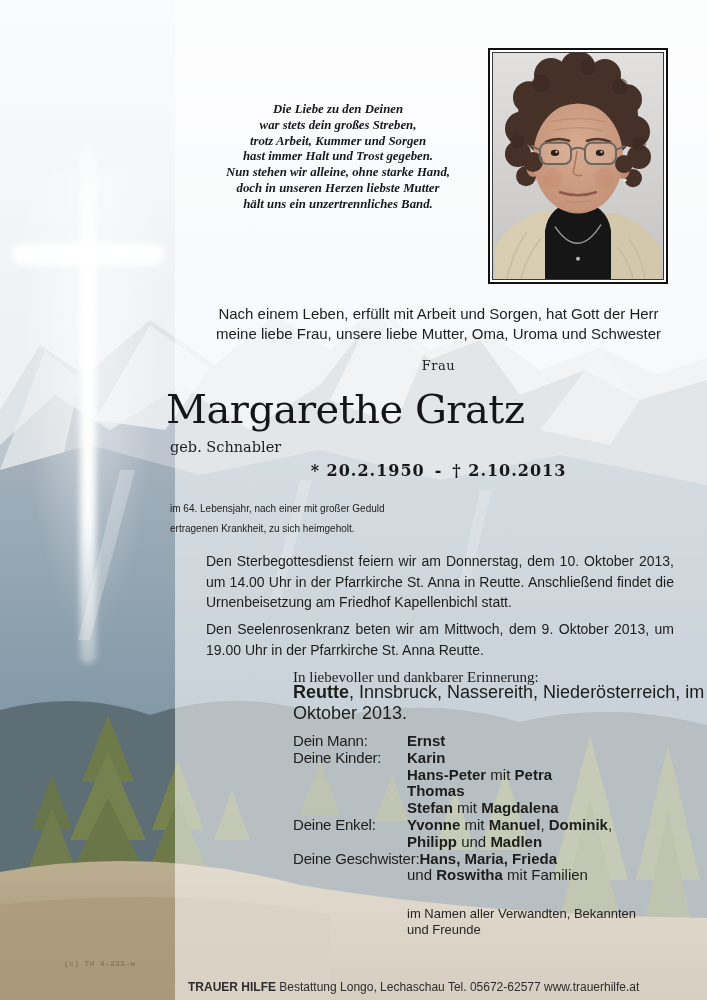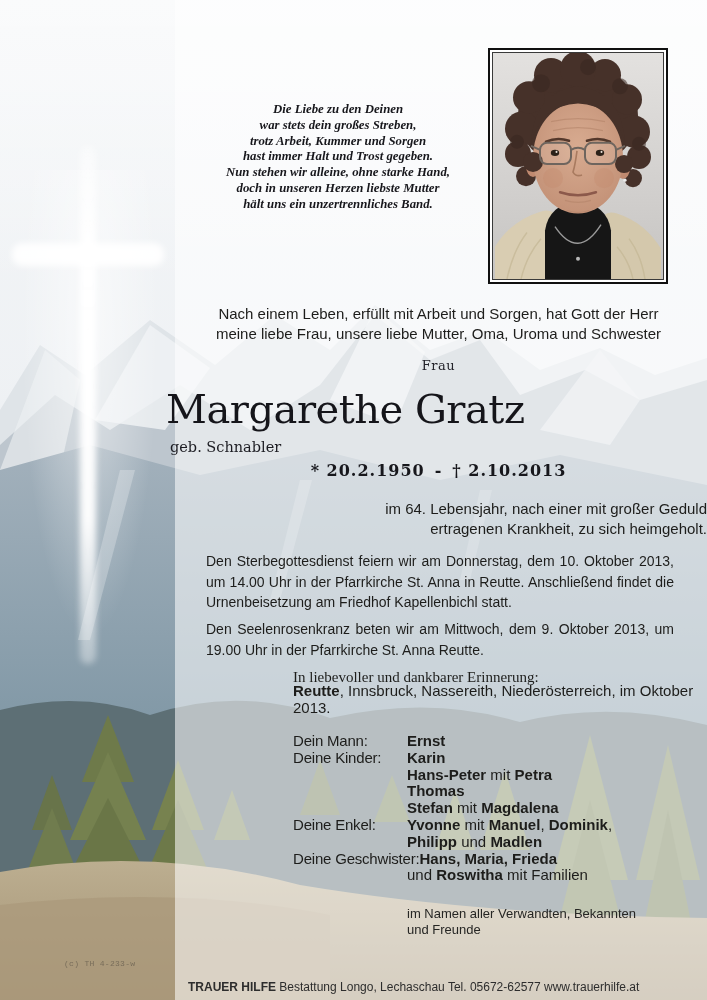--- a/index.html
+++ b/index.html
@@ -29,27 +29,27 @@
   .intro{position:absolute;left:170px;top:304px;width:537px;text-align:center;font-size:15px;line-height:20px;color:#1d1d1b;}
   .salutation{position:absolute;left:170px;top:358px;width:537px;text-align:center;
               font-family:"DejaVu Serif",serif;font-size:13px;letter-spacing:0.5px;color:#23232a;}
   .name{position:absolute;left:166px;top:386px;width:537px;margin:0;
         font-family:"DejaVu Serif",serif;font-weight:500;font-size:40px;letter-spacing:-0.5px;color:#15151a;}
   .maiden{position:absolute;left:170px;top:439px;width:537px;
           font-family:"DejaVu Serif",serif;font-size:14.5px;color:#1c1c22;}
   .dates{position:absolute;left:170px;top:461px;width:537px;text-align:center;
          font-family:"DejaVu Serif",serif;font-weight:700;font-size:16px;letter-spacing:1px;color:#17171c;}
   .dates .sep{margin:0 10px;}
-  .passing{position:absolute;left:170px;top:499px;width:537px;text-align:right;font-size:15px;line-height:20px;color:#1d1d1b;}
+  .passing{position:absolute;left:170px;top:499px;width:537px;text-align:left;font-size:10px;line-height:20px;color:#1d1d1b;}
 
   .para{position:absolute;left:206px;width:468px;margin:0;text-align:justify;font-size:14px;line-height:20.5px;color:#1d1d1b;}
   .p1{top:551px;}
   .p2{top:619px;}
 
-  .place-line{position:absolute;left:293px;top:682px;font-size:15px;color:#1d1d1b;}
+  .place-line{position:absolute;left:293px;top:682px;font-size:18px;color:#1d1d1b;}
   .remembrance{position:absolute;left:293px;top:669px;font-size:15px;color:#1d1d1b;font-family:Liberation Serif, serif;}
 
   .family{position:absolute;left:293px;top:733px;width:404px;font-size:15px;line-height:16.8px;color:#1d1d1b;}
   .frow{display:flex;align-items:center;}
   .flabel{flex:0 0 114px;white-space:nowrap;letter-spacing:-0.2px;}
   .fvalue{flex:1;}
   .bold,b{font-weight:700;}
 
   .family-note{position:absolute;left:407px;top:906px;font-size:13px;line-height:16px;color:#262624;}
   .copyright{position:absolute;left:64px;top:959px;font-family:Liberation Mono, monospace;

